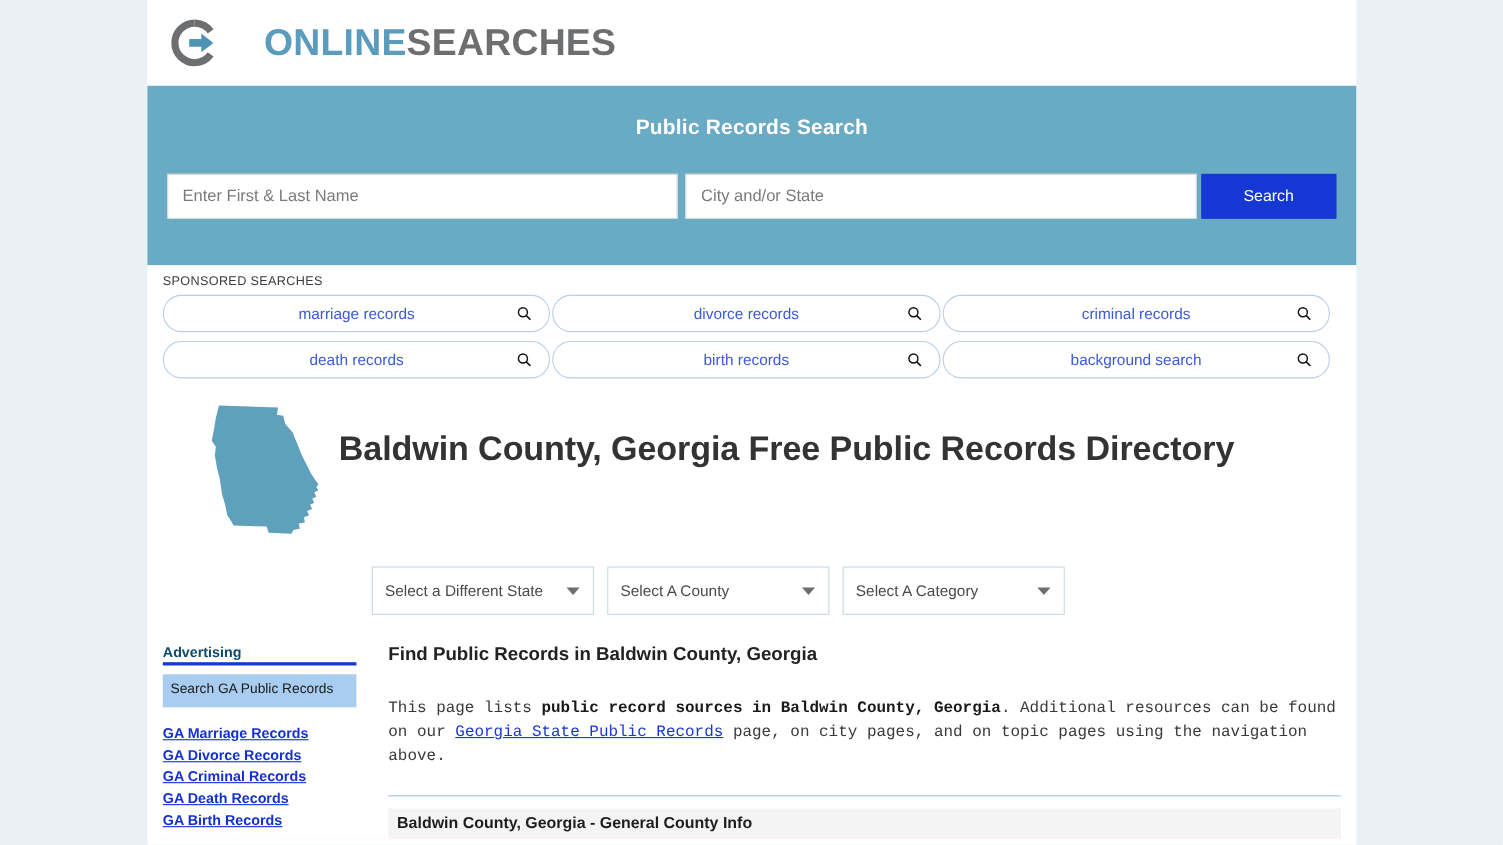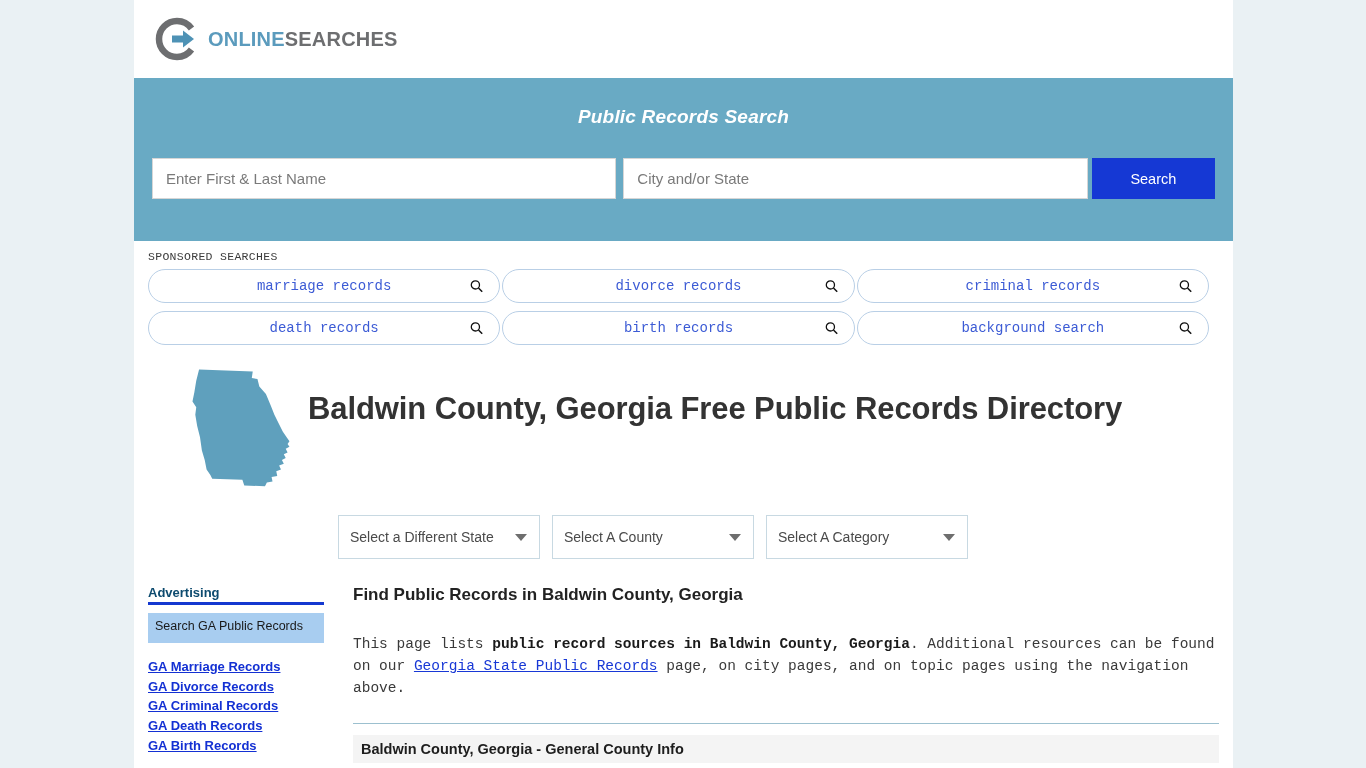--- a/index.html
+++ b/index.html
@@ -26,24 +26,25 @@
 
   
   .logo-bar {
     height: 78px;
     padding-left: 20px;
     display: flex;
     align-items: center;
   }
   .logo-mark { width: 46px; height: 44px; flex: none; margin-right: 8px; }
   .logo-text {
-    font-size: 20px;
+    font-size: 34px;
     font-weight: bold;
     letter-spacing: 0.2px;
     line-height: 1;
+    margin-left: 32px;
   }
   .logo-online { color: #5b9bbd; }
   .logo-searches { color: #6d6e70; }
 
   
   .navbar {
     height: 48px;
     border-bottom: 3px solid #69aac4;
     display: flex;
     align-items: flex-end;
@@ -71,21 +72,20 @@
     height: 163px;
     padding: 28px 18px 0 18px;
   }
   .search-title {
     color: #ffffff;
     font-size: 19px;
     font-weight: bold;
     text-align: center;
     margin-bottom: 30px;
     letter-spacing: 0.2px;
-    font-style: italic;
   }
   .search-row { display: flex; }
   .search-input {
     height: 41px;
     border: 1px solid #d6d6d6;
     background: #fff;
     font-size: 15px;
     color: #555;
     padding: 0 13px;
     outline: none;
@@ -101,21 +101,20 @@
     border: none;
     color: #fff;
     font-size: 14.5px;
     font-family: "Liberation Sans", sans-serif;
     cursor: pointer;
   }
 
   
   .sponsored {
     padding: 9px 24px 0 14px;
-    font-family: Liberation Mono, monospace;
   }
   .sponsored-label {
     font-size: 11.5px;
     color: #3c3c3c;
     letter-spacing: 0.3px;
     margin-bottom: 6px;
   }
   .pill-row { display: flex; gap: 0; }
   .pill {
     flex: 1 1 0;

